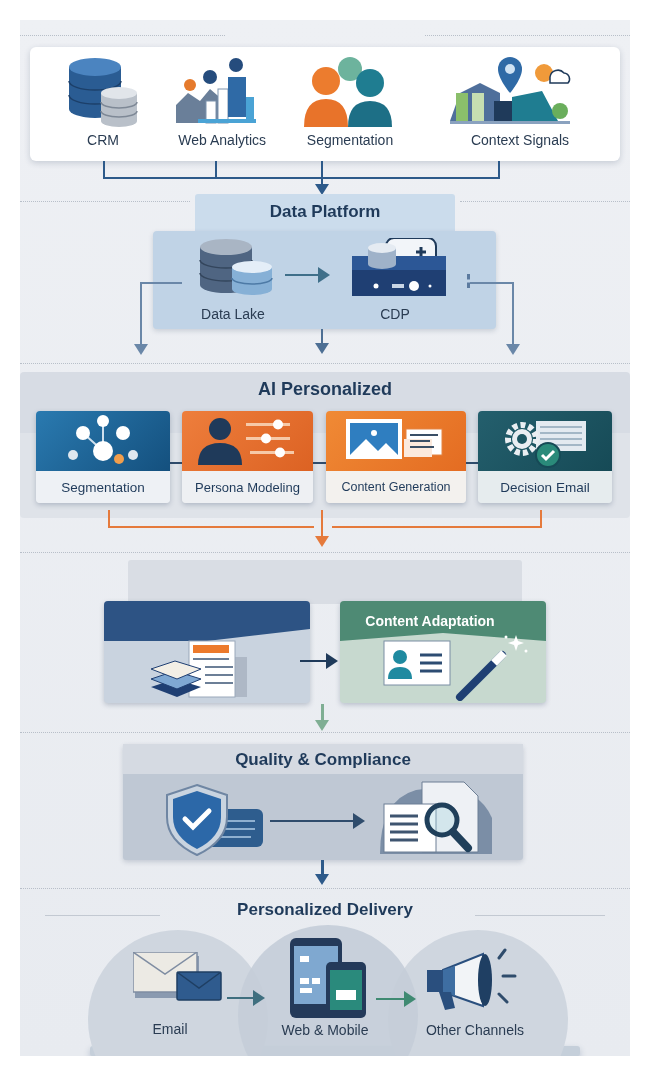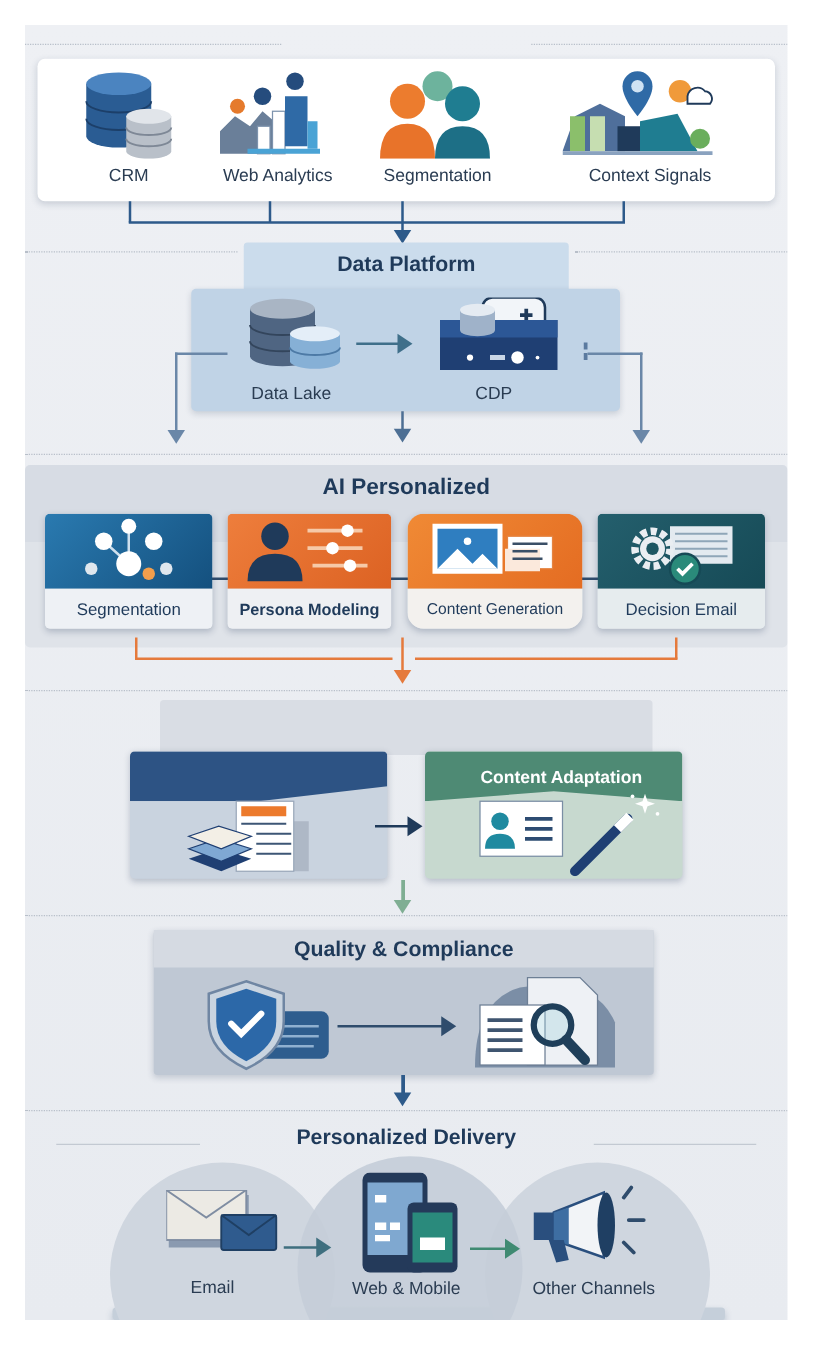--- a/index.html
+++ b/index.html
@@ -168,24 +168,24 @@
         <path d="M2 50 Q2 28 24 28 Q46 28 46 50 Z" fill="#1f3a5a"></path>
         <rect x="50" y="8" width="44" height="3" fill="#f6c9a8"></rect>
         <rect x="50" y="22" width="44" height="3" fill="#f6c9a8"></rect>
         <rect x="54" y="36" width="44" height="3" fill="#f6c9a8"></rect>
         <circle cx="82" cy="9.5" r="5" fill="#fff"></circle>
         <circle cx="70" cy="23.5" r="5" fill="#fff"></circle>
         <circle cx="84" cy="37.5" r="5" fill="#fff"></circle>
       </svg>
     </div>
     <div class="abs" style="left:0;top:60px;width:131px;height:32px;background:#eef0f3;"></div>
-    <div class="lbl" style="left:0;width:131px;top:69px;font-size:13px;color:#1f3a5a;font-weight:bold;">Persona Modeling</div>
-  </div>
-
-  <div class="card" style="left:306px;top:391px;width:140px;height:92px;border-radius:13px;">
+    <div class="lbl" style="left:0;width:131px;top:69px;font-size:13px;color:#1f3a5a;">Persona Modeling</div>
+  </div>
+
+  <div class="card" style="left:306px;top:391px;width:140px;height:92px;">
     <div class="abs" style="left:0;top:0;width:140px;height:60px;background:linear-gradient(135deg,#f08a35,#e46c22);"></div>
     <div class="abs" style="left:18px;top:6px;">
       <svg width="104" height="50" viewBox="0 0 104 50">
         <rect x="2" y="2" width="56" height="40" fill="#fff"></rect>
         <rect x="6" y="6" width="48" height="32" fill="#2f7ec0"></rect>
         <path d="M6 38 L22 22 L34 34 L42 26 L54 38 Z" fill="#fff"></path>
         <circle cx="30" cy="16" r="3" fill="#fff"></circle>
         <rect x="62" y="12" width="36" height="26" fill="#fff" stroke="#e48442"></rect>
         <rect x="60" y="22" width="28" height="18" fill="#fbe9dc"></rect>
         <path d="M66 18 h28 M66 24 h20 M66 30 h24" stroke="#3a4f66" stroke-width="2"></path>
@@ -235,21 +235,21 @@
         <path d="M2 32 L26 24 L52 32 L28 42 Z" fill="#f3efe6" stroke="#1f3f73"></path>
       </svg>
     </div>
   </div>
 
   <div class="line" style="left:280px;top:640px;width:28px;height:2px;background:#1f3a5a;"></div>
   <div class="tri-right" style="left:306px;top:633px;border-left-color:#1f3a5a;"></div>
 
   <div class="card" style="left:320px;top:581px;width:206px;height:102px;background:#c7d9cf;">
     <div class="abs" style="left:0;top:0;width:206px;height:40px;background:#4e8a74;clip-path:polygon(0 0,100% 0,100% 100%,50% 80%,0 100%);"></div>
-    <div class="lbl" style="left:0;width:180px;top:12px;font-weight:bold;color:#fff;font-size:14px;margin-left:19px;">Content Adaptation</div>
+    <div class="lbl" style="left:0;width:180px;top:12px;font-weight:bold;color:#fff;font-size:14px;">Content Adaptation</div>
     <div class="abs" style="left:40px;top:28px;">
       <svg width="150" height="72" viewBox="0 0 150 72">
         <rect x="4" y="12" width="66" height="44" fill="#fff" stroke="#7a8ea4"></rect>
         <circle cx="20" cy="28" r="7" fill="#1f8aa0"></circle>
         <path d="M8 50 Q8 38 20 38 Q32 38 32 50 Z" fill="#1f8aa0"></path>
         <path d="M40 26 h22 M40 34 h22 M40 42 h22" stroke="#2d4c72" stroke-width="3"></path>
         <path d="M80 68 L122 26" stroke="#1f3f73" stroke-width="8" stroke-linecap="round"></path>
         <path d="M114 34 L124 24" stroke="#fff" stroke-width="8"></path>
         <path d="M136 6 l2 6 l6 2 l-6 2 l-2 6 l-2 -6 l-6 -2 l6 -2 z" fill="#fff"></path>
         <circle cx="146" cy="22" r="1.5" fill="#fff"></circle>

